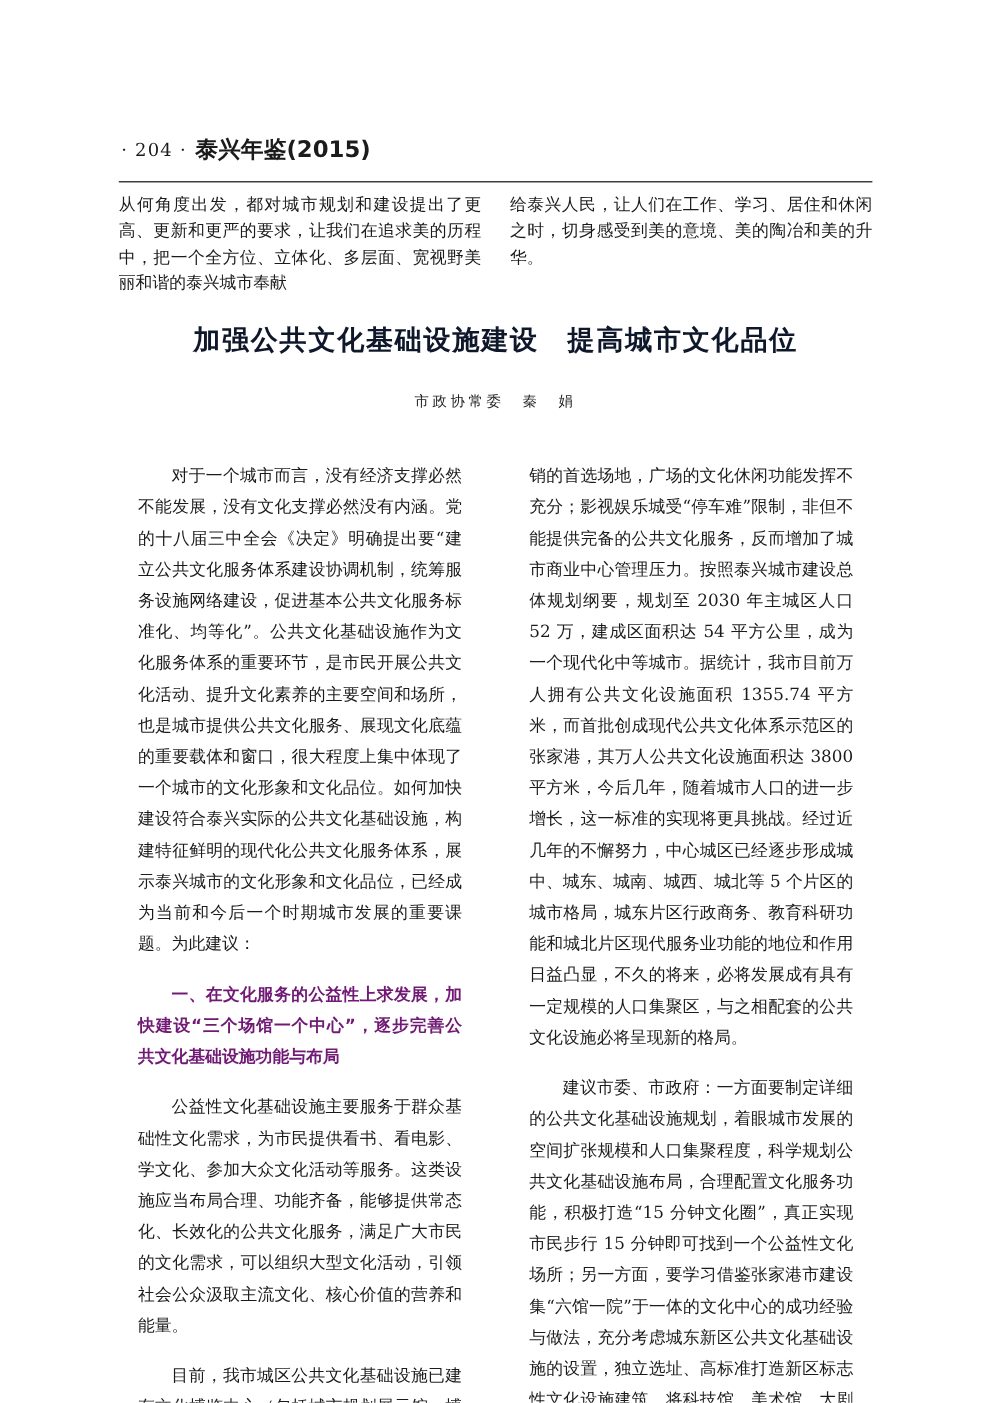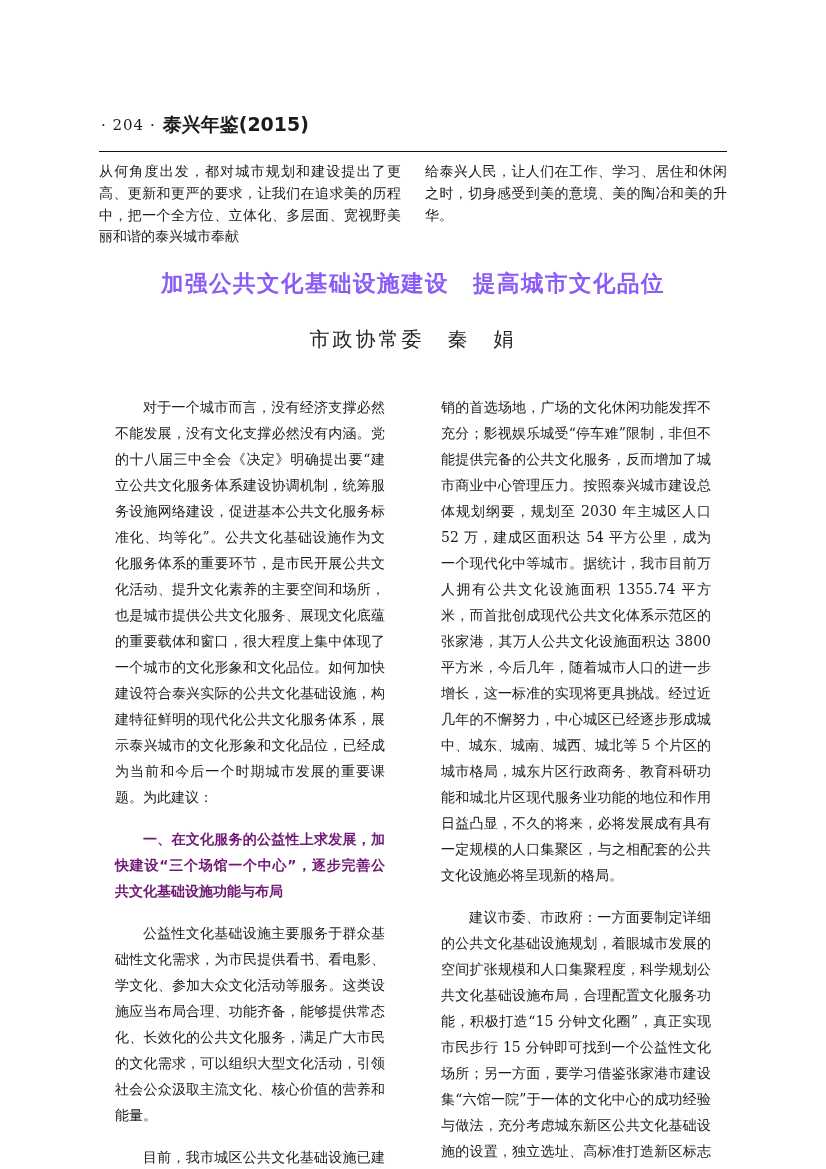--- a/index.html
+++ b/index.html
@@ -58,26 +58,26 @@
   }
   .intro p { margin: 0; }
   
   .title {
     margin: 20px 0 0 0;
     text-align: center;
     font-size: 22.5px;
     font-weight: 700;
     letter-spacing: 1.5px;
     font-family: "DejaVu Sans", "Liberation Sans", sans-serif;
-    color: #8b5cf6;
+    color: #0f172a;
   }
   .author {
     margin-top: 27px;
     text-align: center;
-    font-size: 20px;
+    font-size: 12px;
     letter-spacing: 3px;
     color: #222;
     font-family: "DejaVu Serif", "Liberation Serif", serif;
   }
   
   .body {
     margin-top: 25px;
     font-size: 14px;
     line-height: 26px;
   }

